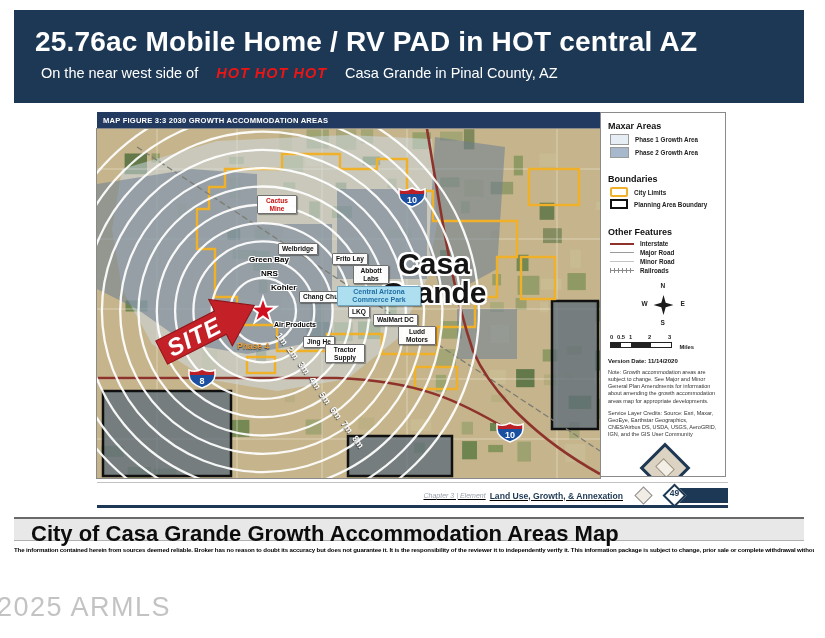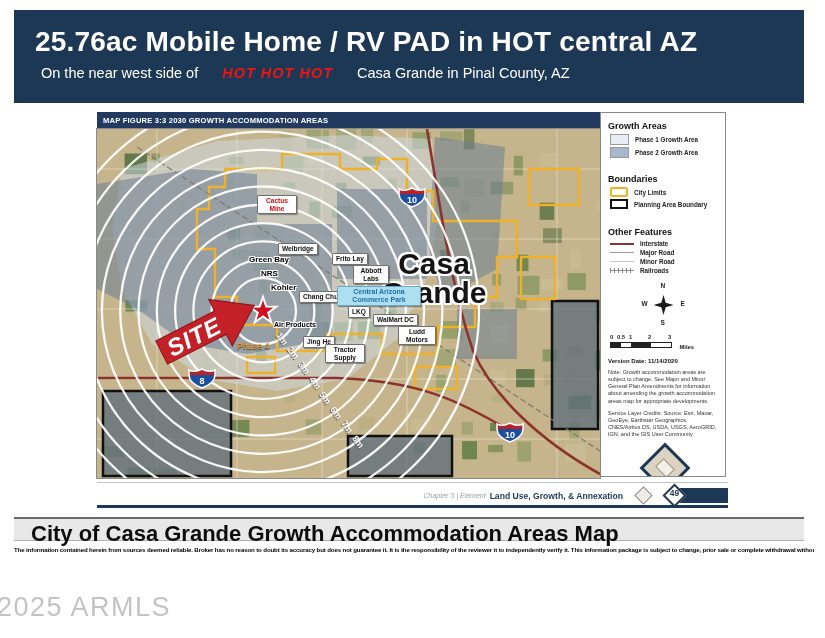--- a/index.html
+++ b/index.html
@@ -4,21 +4,21 @@
 <style>
   html,body{margin:0;padding:0;}
   body{width:825px;height:638px;position:relative;background:#ffffff;overflow:hidden;
        font-family:"Liberation Sans",sans-serif;}
   .abs{position:absolute;}
 
   
   .header{left:14px;top:10px;width:790px;height:93px;background:#1d3854;color:#fff;}
   .header-title{margin:16px 0 0 21px;font-size:28px;font-weight:bold;letter-spacing:0.2px;}
   .header-sub{margin:7px 0 0 27px;font-size:14.5px;}
-  .hot{color:#ee1414;font-weight:bold;font-style:italic;letter-spacing:1px;padding:0 24px;}
+  .hot{color:#ee1414;font-weight:bold;font-style:italic;letter-spacing:1px;padding:0 18px;}
 
   
   .map-container{left:97px;top:110px;width:631px;height:398px;background:#fff;}
   .map-titlebar{left:0;top:2px;width:497px;height:23px;background:#233a60;color:#fff;
                 font-size:7.6px;font-weight:bold;line-height:17px;padding-left:6px;letter-spacing:0.2px;}
   .map-area{left:0;top:19px;width:503px;height:349px;outline:1px solid #8a8a8a;overflow:hidden;}
   .map-area svg{display:block;}
 
   
   .mlabel{position:absolute;font-size:6.6px;font-weight:bold;color:#111;
@@ -74,21 +74,21 @@
   .lg-logo{position:relative;width:60px;height:54px;margin:7px auto 0 auto;}
   .lg-logo .dia{position:absolute;left:13px;top:5px;width:30px;height:30px;background:#ddd3c2;
       border:3px solid #1d3854;transform:rotate(45deg);}
   .lg-logo .dia i{position:absolute;left:7px;top:9px;width:14px;height:10px;background:#f4efe6;
       border:1px solid #9a917f;display:block;}
   .lg-logo .cap{position:absolute;left:0;right:0;top:44px;text-align:center;font-size:4.6px;
       letter-spacing:1px;color:#555;}
 
   
   .divider{left:0;top:372px;width:631px;height:1px;background:#c2c2c2;}
-  .caption{left:0;top:376px;width:631px;height:19px;display:flex;align-items:center;justify-content:flex-end;}
+  .caption{left:0;top:376px;width:631px;height:19px;display:flex;align-items:center;justify-content:flex-end;text-decoration:underline;}
   .cap-chapter{font-size:7px;font-style:italic;color:#9aa0ab;margin-right:4px;}
   .cap-section{font-size:8.6px;font-weight:bold;color:#1d3854;}
   .cap-dia{width:11px;height:11px;background:#f1ede5;border:1.5px solid #8f8f8f;transform:rotate(45deg);
            margin:0 12px 0 14px;}
   .pagebox{position:relative;width:66px;height:17px;margin-right:0;}
   .pb-banner{position:absolute;left:8px;top:1px;width:58px;height:15px;background:#1d3854;
       clip-path:polygon(16% 0,100% 0,100% 100%,16% 100%,0 50%);}
   .pb-dia{position:absolute;left:4px;top:0;width:13px;height:13px;background:#fff;border:2px solid #1d3854;transform:rotate(45deg);}
   .pb-num{position:absolute;left:2px;top:1px;width:21px;text-align:center;font-size:8.5px;font-weight:bold;color:#1d3854;z-index:2;}
   .bottomline{left:0;top:395px;width:631px;height:3px;background:#1d3854;}
@@ -327,21 +327,21 @@
     <div class="mlabel" style="left:276px;top:185px;">WalMart DC</div>
     <div class="mhalo" style="left:177px;top:192px;font-size:7px;">Air Products</div>
     <div class="mlabel" style="left:206px;top:207px;">Jing He</div>
     <div class="mlabel" style="left:301px;top:197px;width:30px;">Ludd
 Motors</div>
     <div class="mlabel" style="left:228px;top:215px;width:32px;">Tractor
 Supply</div>
   </div>
 
   <div class="abs legend">
-    <div class="lg-h">Growth Areas</div>
+    <div class="lg-h">Maxar Areas</div>
     <div class="lg-row">
       <span class="sw p1"></span>
       <span class="txt">Phase 1 Growth Area</span>
     </div>
     <div class="lg-row">
       <span class="sw p2"></span>
       <span class="txt">Phase 2 Growth Area</span>
     </div>
 
     <div class="lg-h" style="margin-top:16px;">Boundaries</div>

